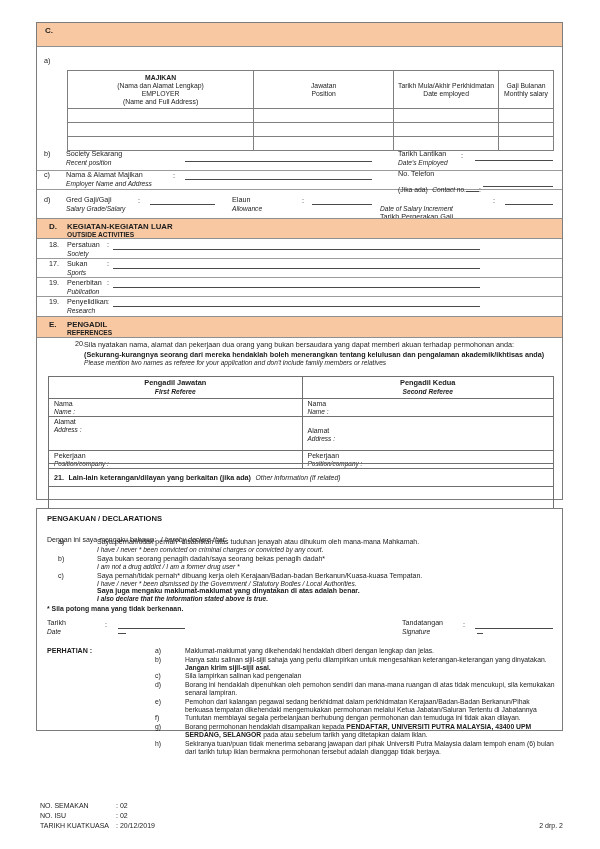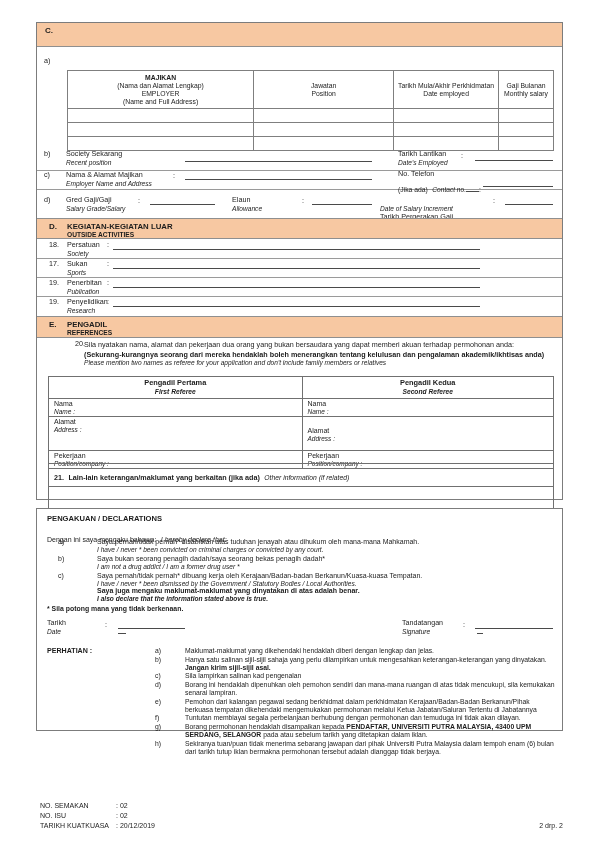--- a/index.html
+++ b/index.html
@@ -212,21 +212,21 @@
     </div>
 
     <table class="ref">
       <colgroup>
           <col style="width:50.2%">
           <col style="width:49.8%">
         </colgroup>
       <tbody>
           <tr style="height:22px;">
         <th>
-          <div class="rt">Pengadil Pertama</div>
+          <div class="rt">Pengadil Jawatan</div>
           <div class="rs">First Referee</div>
         </th>
         <th>
           <div class="rt">Pengadil Kedua</div>
           <div class="rs">Second Referee</div>
         </th>
       </tr>
       <tr style="height:13px;">
         <td>
           <div class="cell-my">Nama</div>
@@ -256,21 +256,21 @@
           <div class="cell-my">Pekerjaan</div>
           <div class="cell-en">Position/company :</div>
         </td>
       </tr>
     </tbody>
       </table>
 
     <div class="box21">
       <div class="hdr">
         <span class="b">21.</span>
-        <span class="b">Lain-lain keterangan/maklumat yang berkaitan (jika ada)</span>
+        <span class="b">Lain-lain keterangan/dilayan yang berkaitan (jika ada)</span>
         <span class="en" style="font-size:6.8px;">Other information (if related)</span>
       </div>
       <div class="empty"></div>
     </div>
   </div>
 
   <div class="box" id="box2">
     <span class="abs b" style="left:10px;top:5px;font-size:7.6px;">PENGAKUAN / DECLARATIONS</span>
 
     <span class="abs" style="left:10px;top:19px;white-space:nowrap;">

